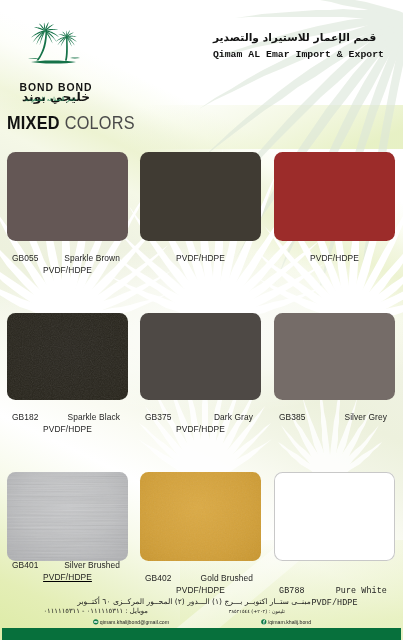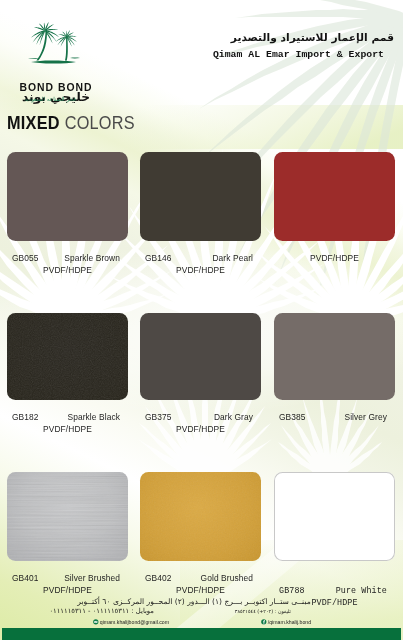--- a/index.html
+++ b/index.html
@@ -17,21 +17,21 @@
   .logo-ar{position:absolute;left:0;top:50px;width:100px;
            font-family:"DejaVu Sans",sans-serif;font-size:12.2px;font-weight:bold;
            color:#111;text-align:center;direction:rtl;line-height:16px;
            letter-spacing:0px;margin-top:21px;}
   .logo-en{position:absolute;left:0;top:63px;width:100px;
            font-family:"Liberation Sans",sans-serif;font-size:10.4px;font-weight:bold;
            color:#141414;text-align:center;line-height:13px;letter-spacing:1.0px;}
   .logo-tag{position:absolute;left:-6px;top:77px;width:100px;
             font-family:"DejaVu Sans",sans-serif;font-size:5.6px;color:#1d7a52;
             text-align:center;direction:rtl;line-height:9px;letter-spacing:0.25px;}
-  .hdr{position:absolute;right:9px;top:31px;text-align:right;}
+  .hdr{position:absolute;right:9px;top:31px;text-align:left;}
   .hdr-ar{font-family:"DejaVu Sans",sans-serif;font-size:10.7px;font-weight:bold;
           color:#131313;line-height:14px;direction:rtl;white-space:nowrap;
           letter-spacing:-0.15px;}
   .hdr-en{font-family:Liberation Mono, monospace;font-size:9.8px;font-weight:bold;
           color:#131313;line-height:13px;white-space:nowrap;margin-top:3px;
           letter-spacing:0.02px;margin-right:10px;}
 
   
   .title{position:absolute;left:7px;top:112px;white-space:nowrap;
          font-family:"Liberation Sans",sans-serif;
@@ -59,21 +59,21 @@
   .sw .tx{position:absolute;left:0;top:0;right:0;bottom:0;}
   .tex-brushed{background:
       radial-gradient(ellipse 90% 110% at 50% 38%, #c8c9cb 0%, #bfc0c2 42%, #aeafb2 78%, #a0a1a4 100%);}
   .tex-gold{background:
       radial-gradient(ellipse 95% 115% at 48% 40%, #dcab46 0%, #d3a13b 45%, #c7952e 82%, #ba8925 100%);}
   .tex-sparkle{background:
       radial-gradient(ellipse 110% 125% at 50% 42%, #2a2720 0%, #27241b 55%, #211e11 100%);}
   .tex-white{background:#ffffff;box-shadow:inset 0 0 0 1px #c8c8c8;}
 
   
-  .footer{position:absolute;left:0;bottom:0;width:374px;height:48px;padding-left:6px;}
+  .footer{position:absolute;left:0;bottom:0;width:374px;height:48px;}
   .fbar{position:absolute;left:2px;bottom:0;width:399px;height:12px;background:#07703c;}
   .f-ar{position:absolute;font-family:"DejaVu Sans",sans-serif;color:#1b1b1b;
         direction:rtl;white-space:nowrap;font-size:5.3px;line-height:7px;}
   .f-l1{left:0;width:388px;text-align:center;top:6px;font-size:7.6px;}
   .f-l2a{right:89px;top:16px;font-size:4.9px;}
   .f-l2b{right:226px;top:16px;font-size:6.8px;}
   .f-em{position:absolute;white-space:nowrap;font-family:"Liberation Sans",sans-serif;
         font-size:5.2px;color:#1b1b1b;line-height:8px;}
   .f-email{left:93px;top:26px;}
   .f-fb{left:261px;top:26px;}
@@ -300,24 +300,20 @@
           <div class="r1">
             <span class="code">GB055</span>
             <span class="nm">Sparkle Brown</span>
           </div>
           <div class="fin">PVDF/HDPE</div>
         </div>
       </div>
       <div class="cell" style="left: 140px; top: 152px; width: 121px;">
         <div class="sw tex-flat" style="width: 121px; height: 89px; background: rgb(64, 59, 51);"></div>
         <div class="lbl" style="top: 101px;">
-          <div class="r1">
-            <span class="code">GB146</span>
-            <span class="nm">Dark Pearl</span>
-          </div>
           <div class="fin">PVDF/HDPE</div>
         </div>
       </div>
       <div class="cell" style="left: 274px; top: 152px; width: 121px;">
         <div class="sw tex-flat" style="width: 121px; height: 89px; background: rgb(156, 44, 42);"></div>
         <div class="lbl" style="top: 101px;">
           <div class="fin">PVDF/HDPE</div>
         </div>
       </div>
       <div class="cell" style="left: 7px; top: 313px; width: 121px;">
@@ -352,21 +348,21 @@
             <span class="nm">Silver Grey</span>
           </div>
         </div>
       </div>
       <div class="cell" style="left: 7px; top: 472px; width: 121px;">
         <div class="sw tex-brushed" style="width: 121px; height: 89px;">
           <svg class="tx" width="121" height="89">
             <rect width="100%" height="100%" filter="url(#fBrush)" opacity="0.55"></rect>
           </svg>
         </div>
-        <div class="lbl" style="top: 101px;">
+        <div class="lbl" style="top: 88px; text-decoration: underline;">
           <div class="r1">
             <span class="code">GB401</span>
             <span class="nm">Silver Brushed</span>
           </div>
           <div class="fin">PVDF/HDPE</div>
         </div>
       </div>
       <div class="cell" style="left: 140px; top: 472px; width: 121px;">
         <div class="sw tex-gold" style="width: 121px; height: 89px;">
           <svg class="tx" width="121" height="89">

